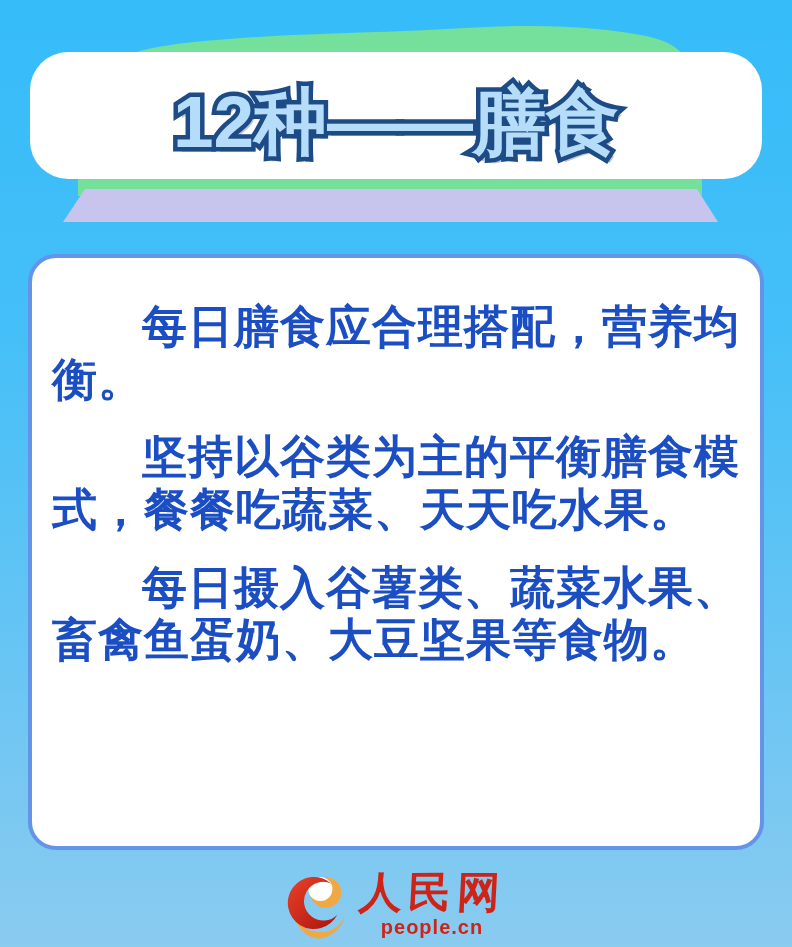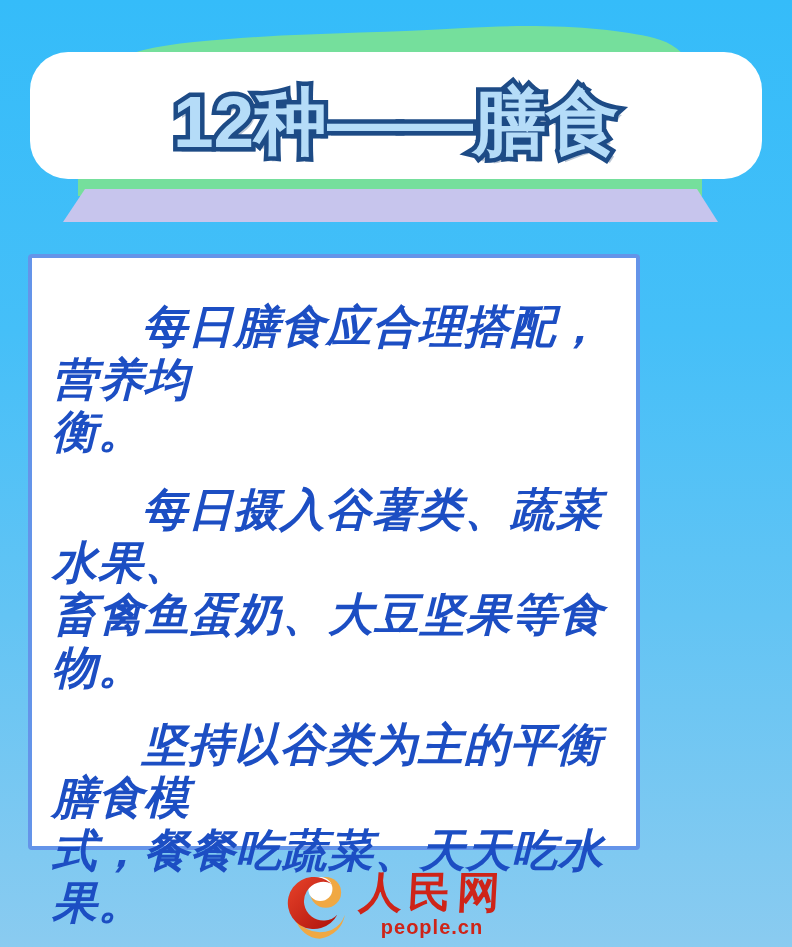--- a/index.html
+++ b/index.html
@@ -28,24 +28,23 @@
     font-size:73px; font-weight:800; white-space:nowrap;
   }
   .title-stroke {
     color:#1D4B86; -webkit-text-stroke:9px #1D4B86;
     text-shadow:4px 5px 0 rgba(23,62,112,0.30);
   }
   .title-fill { color:#B5DCF8; }
 
   
   .card {
-    position:absolute; left:28px; top:254px; width:612px; height:596px;
-    background:#FFFFFF; border:4px solid #6494E9; border-radius:4px;
+    position:absolute; left:28px; top:254px; width:736px; height:596px;
+    background:#FFFFFF; border:4px solid #6494E9; border-radius:28px;
     padding:43px 20px 0 20px;
-    font-style:italic;
   }
   .card p {
     font-size:45px; line-height:1.17; font-weight:700; color:#1C4EC3;
     letter-spacing:1px; text-indent:2em; white-space:pre-line;
     margin:0 0 25px 0;
   }
 
   
   .logo {
     position:absolute; left:0; top:866px; width:792px; height:76px;
@@ -75,24 +74,24 @@
   <div class="purple-trapezoid"></div>
 
   <div class="title-banner">
     <div class="title-layer title-stroke">12种——膳食</div>
     <div class="title-layer title-fill">12种——膳食</div>
   </div>
 
   <div class="card">
     <p>每日膳食应合理搭配，营养均
 衡。</p>
+    <p>坚持以谷类为主的平衡膳食模
+式，餐餐吃蔬菜、天天吃水果。</p>
     <p>每日摄入谷薯类、蔬菜水果、
 畜禽鱼蛋奶、大豆坚果等食物。</p>
-    <p>坚持以谷类为主的平衡膳食模
-式，餐餐吃蔬菜、天天吃水果。</p>
   </div>
 
   <div class="logo">
     <svg class="logo-icon" viewBox="0 0 60 74">
       <defs>
         <linearGradient id="redg" x1="0" y1="0" x2="1" y2="1">
           <stop offset="0" stop-color="#E8432A"></stop>
           <stop offset="1" stop-color="#AD120B"></stop>
         </linearGradient>
       </defs>

